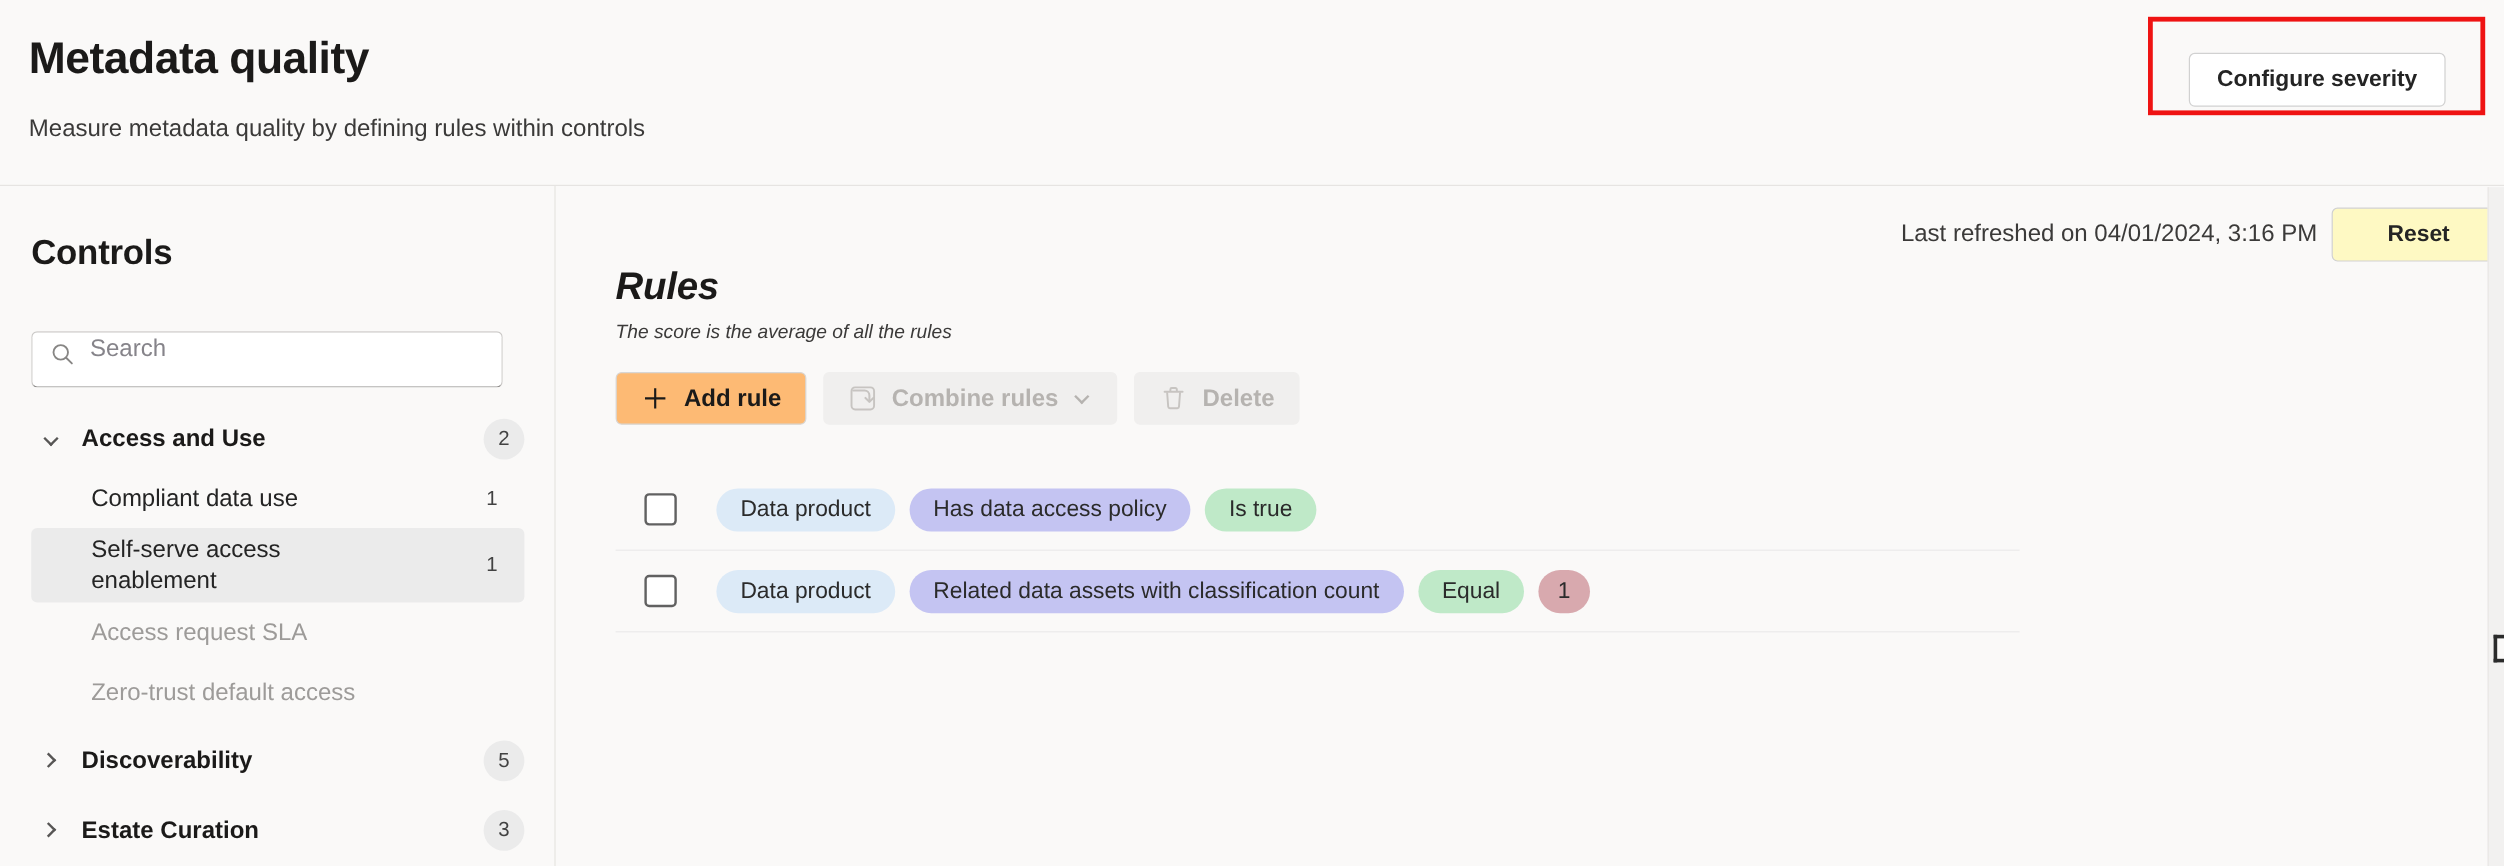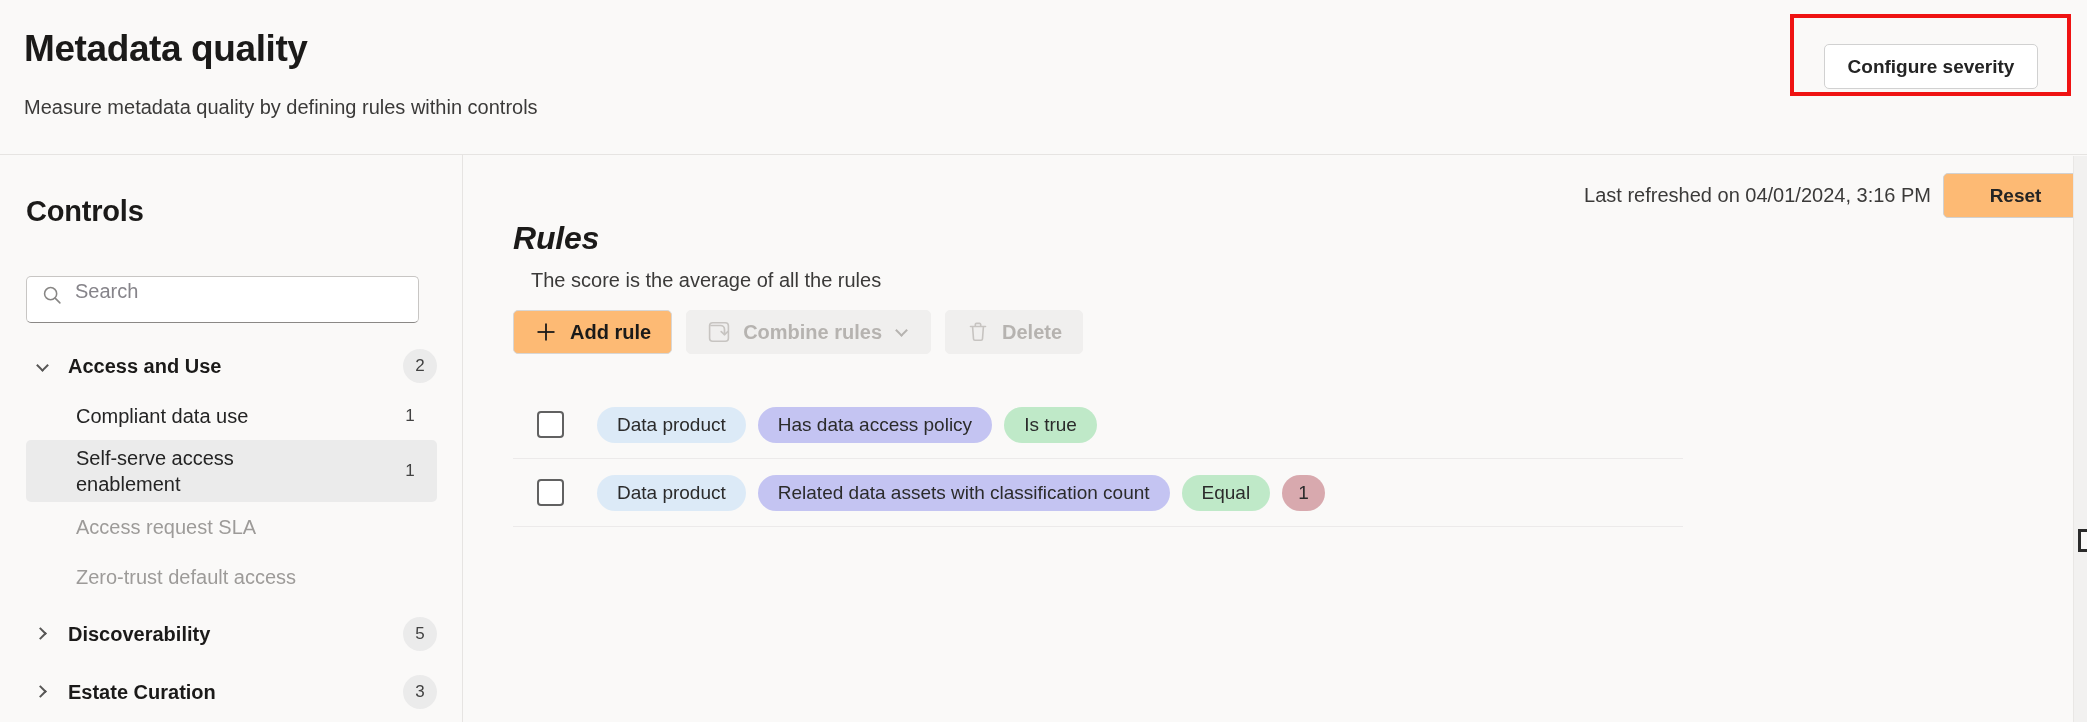--- a/index.html
+++ b/index.html
@@ -99,40 +99,40 @@
   .count-badge.flat { background: transparent; }
   .tree-group .count-badge { right: 26px; }
   .tree-item .count-badge { right: 10px; }
 
   
   .main { position: absolute; left: 464px; top: 155px; width: 1829px; height: 567px; background: #faf9f8; }
 
   .actionbar { position: absolute; right: 17px; top: 18px; display: flex; align-items: center; }
   .refresh-text { font-size: 20px; color: #3b3a39; margin-right: 12px; }
   .btn-reset {
-    width: 145px; height: 45px; background: #fdba74; border: 1px solid #d1d1d1;
+    width: 145px; height: 45px; background: #fef9c3; border: 1px solid #d1d1d1;
     border-radius: 5px; font-family: "Liberation Sans", sans-serif;
     font-size: 19px; font-weight: 600; color: #242424;
     display: flex; align-items: center; justify-content: center; cursor: pointer;
     margin-right: 13px;
   }
   .btn-save {
     width: 175px; height: 45px; background: #254c90; border: 1px solid #254c90;
     border-radius: 5px; font-family: "Liberation Sans", sans-serif;
     font-size: 19px; font-weight: 600; color: #ffffff;
     display: flex; align-items: center; justify-content: center; cursor: pointer;
   }
 
   .rules-title {
     position: absolute; left: 49px; top: 65px;
     font-size: 32px; font-weight: 700; color: #1b1a19; letter-spacing: -0.2px; font-style: italic;
   }
   .rules-sub {
-    position: absolute; left: 67px; top: 114px;
-    font-size: 20px; color: #3b3a39;
+    position: absolute; left: 49px; top: 114px;
+    font-size: 16px; color: #3b3a39; font-style: italic;
   }
 
   .toolbar { position: absolute; left: 49px; top: 155px; display: flex; align-items: center; }
   .tb-btn {
     height: 44px; display: flex; align-items: center; border-radius: 5px;
     padding: 0 20px; font-size: 20px; font-weight: 600; margin-right: 14px;
     cursor: pointer; font-family: "Liberation Sans", sans-serif;
   }
   .tb-btn.primary { background: #fdba74; border: 1px solid #d8d6d4; color: #1b1a19; }
   .tb-btn.disabled { background: #f0efee; border: 1px solid #f0efee; color: #b6b3b0; cursor: default; }

